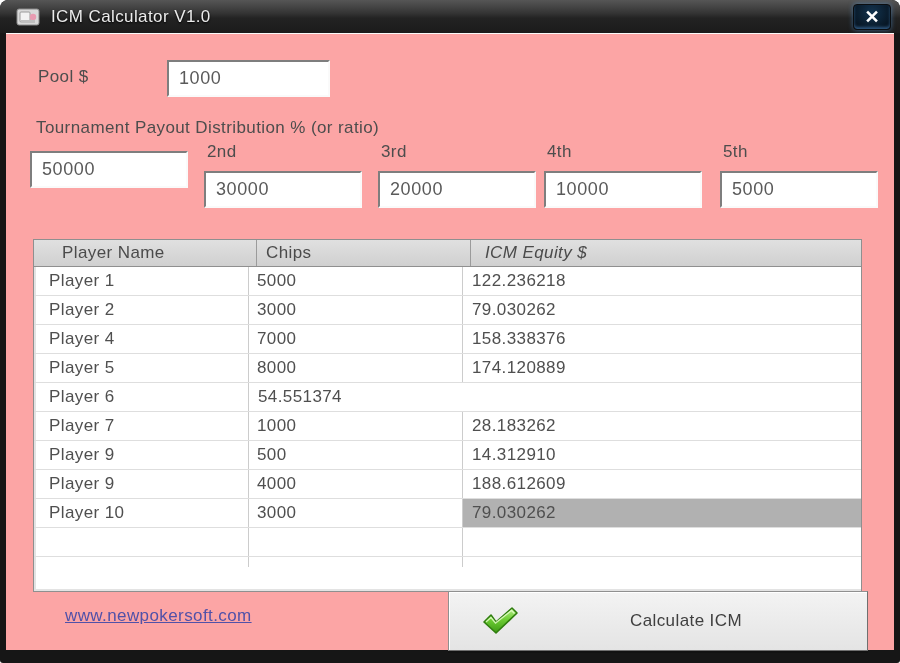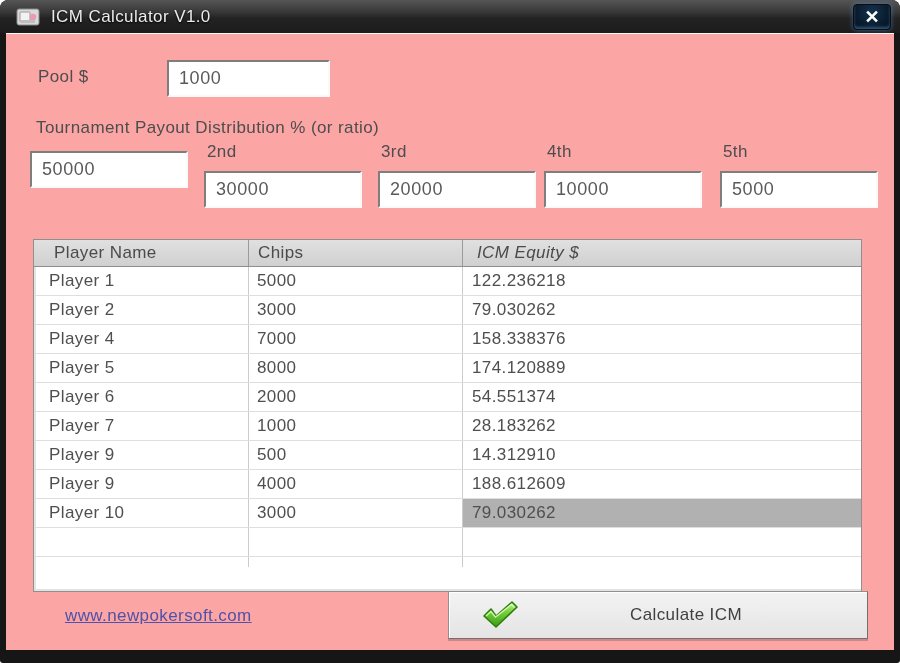--- a/index.html
+++ b/index.html
@@ -53,20 +53,21 @@
   
   .icm-table {
     position:absolute; left:27px; top:205px; width:829px; height:353px;
     background:#fff; border:1px solid #8f8f8f; overflow:hidden;
     box-shadow:inset 2px 0 0 #e3e3e3, inset 0 -2px 0 #e3e3e3;
   }
   .thead, .trow { display:grid; grid-template-columns:215px 214px 1fr; }
   .thead {
     height:27px; background:linear-gradient(#e0e0e0,#d0d0d0);
     border-bottom:1px solid #8f8f8f;
+    padding-left:8px;
   }
   .th {
     font-size:17px; color:#4b4b4b; letter-spacing:.4px; line-height:26px;
     border-right:1px solid #9b9b9b; overflow:hidden; white-space:nowrap;
   }
   .th:last-child { border-right:none; }
   .th-name { padding-left:20px; } .th-chips { padding-left:9px; } .th-equity { padding-left:14px;font-style:italic; }
   .trow { height:29px; border-bottom:1px solid #dedede; }
   .trow.filler { height:10px; border-bottom:none; }
   .td {
@@ -75,21 +76,21 @@
   }
   .td:last-child { border-right:none; }
   .td-name { padding-left:15px; } .td-chips { padding-left:8px; } .td-equity { padding-left:9px; }
   .td-equity.selected { background:#b1b1b1; }
   
   .site-link {
     position:absolute; left:59px; top:572px; font-size:17px; letter-spacing:.4px;
     color:#5151a8; text-decoration:underline; cursor:pointer;
   }
   .calc-btn {
-    position:absolute; left:442px; top:557px; width:420px; height:48px;
+    position:absolute; left:442px; top:557px; width:420px; height:60px;
     background:linear-gradient(#f3f3f3,#e4e4e4);
     border:1px solid #909090; border-right-color:#707070; border-bottom-color:#707070;
     box-shadow:inset 1px 1px 0 #ffffff, 0 2px 0 rgba(0,0,0,.18);
     display:flex; align-items:center; cursor:pointer;
   }
   .check-icon { margin-left:30px; width:40px; height:32px; flex:0 0 auto; }
   .calc-label {
     flex:1; text-align:center; font-size:17px; color:#3f3f3f; letter-spacing:.4px;
     padding-right:14px;
   }
@@ -160,21 +161,20 @@
         <div class="td td-chips">7000</div>
         <div class="td td-equity">158.338376</div>
       </div>
       <div class="trow">
         <div class="td td-name">Player 5</div>
         <div class="td td-chips">8000</div>
         <div class="td td-equity">174.120889</div>
       </div>
       <div class="trow">
         <div class="td td-name">Player 6</div>
-        <div class="td td-chips">2000</div>
         <div class="td td-equity">54.551374</div>
       </div>
       <div class="trow">
         <div class="td td-name">Player 7</div>
         <div class="td td-chips">1000</div>
         <div class="td td-equity">28.183262</div>
       </div>
       <div class="trow">
         <div class="td td-name">Player 9</div>
         <div class="td td-chips">500</div>

